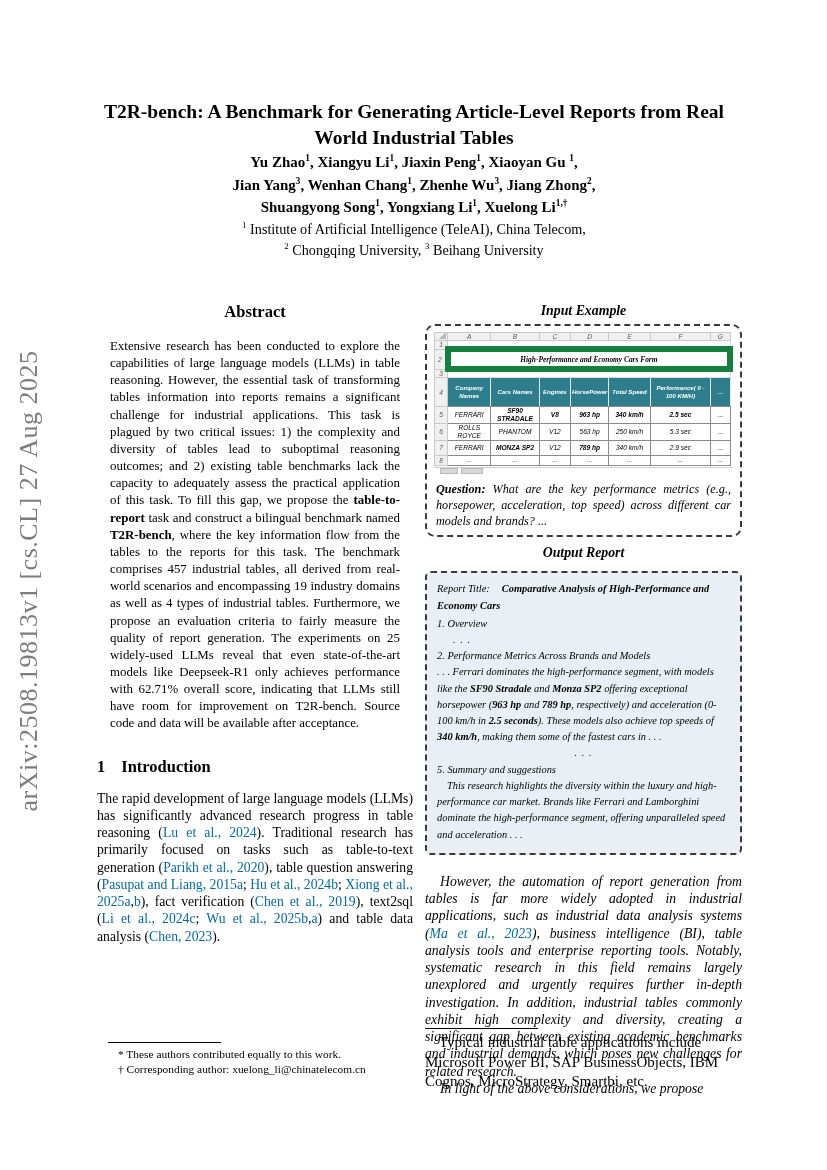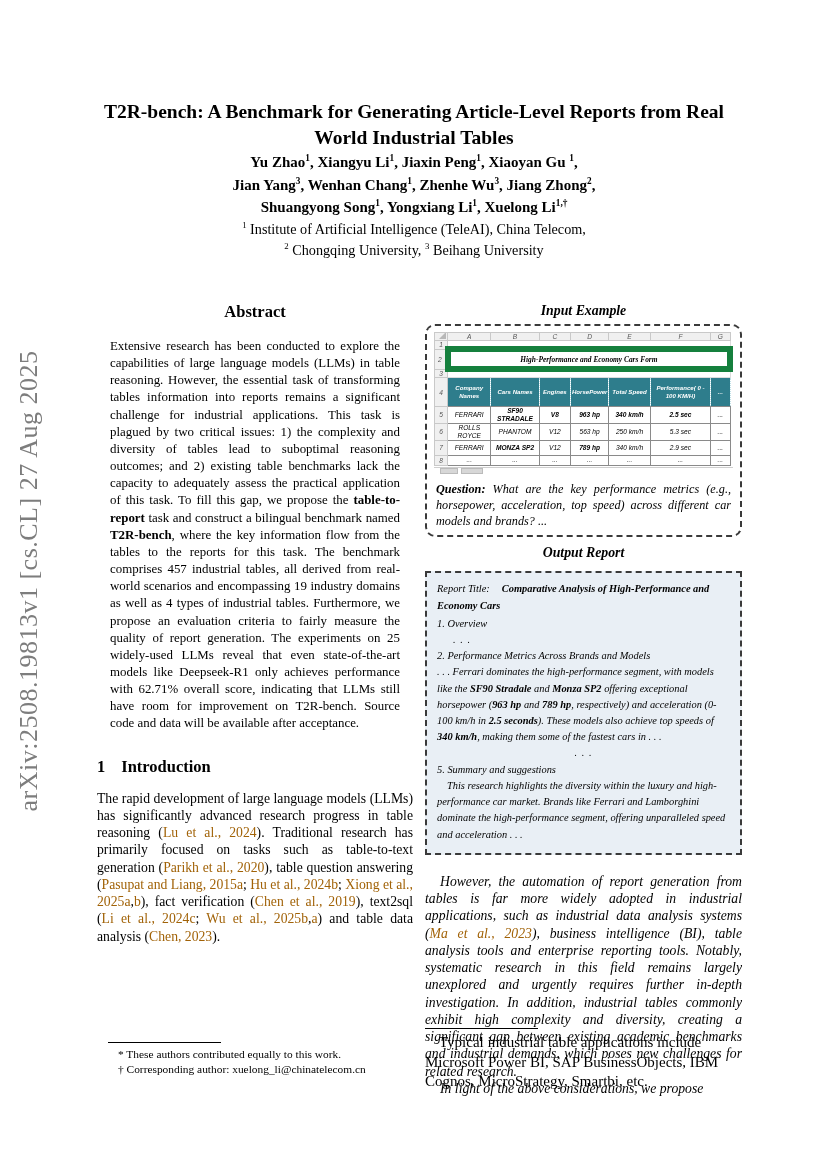--- a/index.html
+++ b/index.html
@@ -1,21 +1,21 @@
 <!DOCTYPE html>
 <html><head>
 <meta charset="utf-8">
 <style>
   html,body { margin:0; padding:0; background:#e8e8e8; }
   .page { position:relative; width:827px; height:1170px; margin:0 auto; background:#ffffff;
           font-family:"Liberation Serif", serif; color:#000; overflow:hidden; }
 
   sup { font-size:62%; line-height:0; vertical-align:super; }
   b { font-weight:bold; }
-  .cite { color:#a16207; }
+  .cite { color:#0369a1; }
 
   
   .watermark { position:absolute; left:-245px; top:560px; width:560px; height:42px;
                transform:rotate(-90deg); text-align:center; font-size:26px; color:#7d7d7d;
                letter-spacing:0.5px; white-space:nowrap; }
 
   
   .title { position:absolute; top:99px; left:94px; width:640px; text-align:center;
            font-size:19.5px; font-weight:bold; line-height:1.32; }
   .authors { position:absolute; top:151px; left:94px; width:640px; text-align:center;
@@ -34,21 +34,21 @@
   .indent-first { text-indent:15px; }
 
   .footnote-left  { position:absolute; left:108px;  top:1042px; width:316px; font-size:11.4px; line-height:1.32; }
   .footnote-right { position:absolute; left:425px; top:1028px; width:317px; font-size:15px; line-height:1.3; }
   .fn-rule { width:113px; border-top:1px solid #000; margin-bottom:4px; }
   .fn-item { text-indent:10px; }
 
   
   .fig-label { text-align:center; font-weight:bold; font-size:13.8px; margin:0 0 5px 0; }
   .input-box { border:2px dashed #3a3a3a; border-radius:10px; padding:6px 7px 6px; background:#fff; }
-  .output-box { border:2px dashed #3a3a3a; border-radius:0; padding:8px 10px 10px; background:#e9eff5;
+  .output-box { border:2px dashed #3a3a3a; border-radius:6px; padding:8px 10px 10px; background:#e9eff5;
                 font-size:10.4px; line-height:1.56; margin-top:10px; }
   .out-wrap { margin-top:8px; }
   .caption { font-size:13.2px; line-height:1.3; text-align:justify; margin-top:14px; }
 
   
   .sheet { width:100%; border-collapse:collapse; table-layout:fixed;
            font-family:"Liberation Sans", sans-serif; }
   .sheet td, .sheet th { overflow:hidden; padding:0 1px; }
   .gray { background:#f0f0f0; color:#555; border:1px solid #c9c9c9; font-size:6.6px;
           text-align:center; font-weight:normal; }

